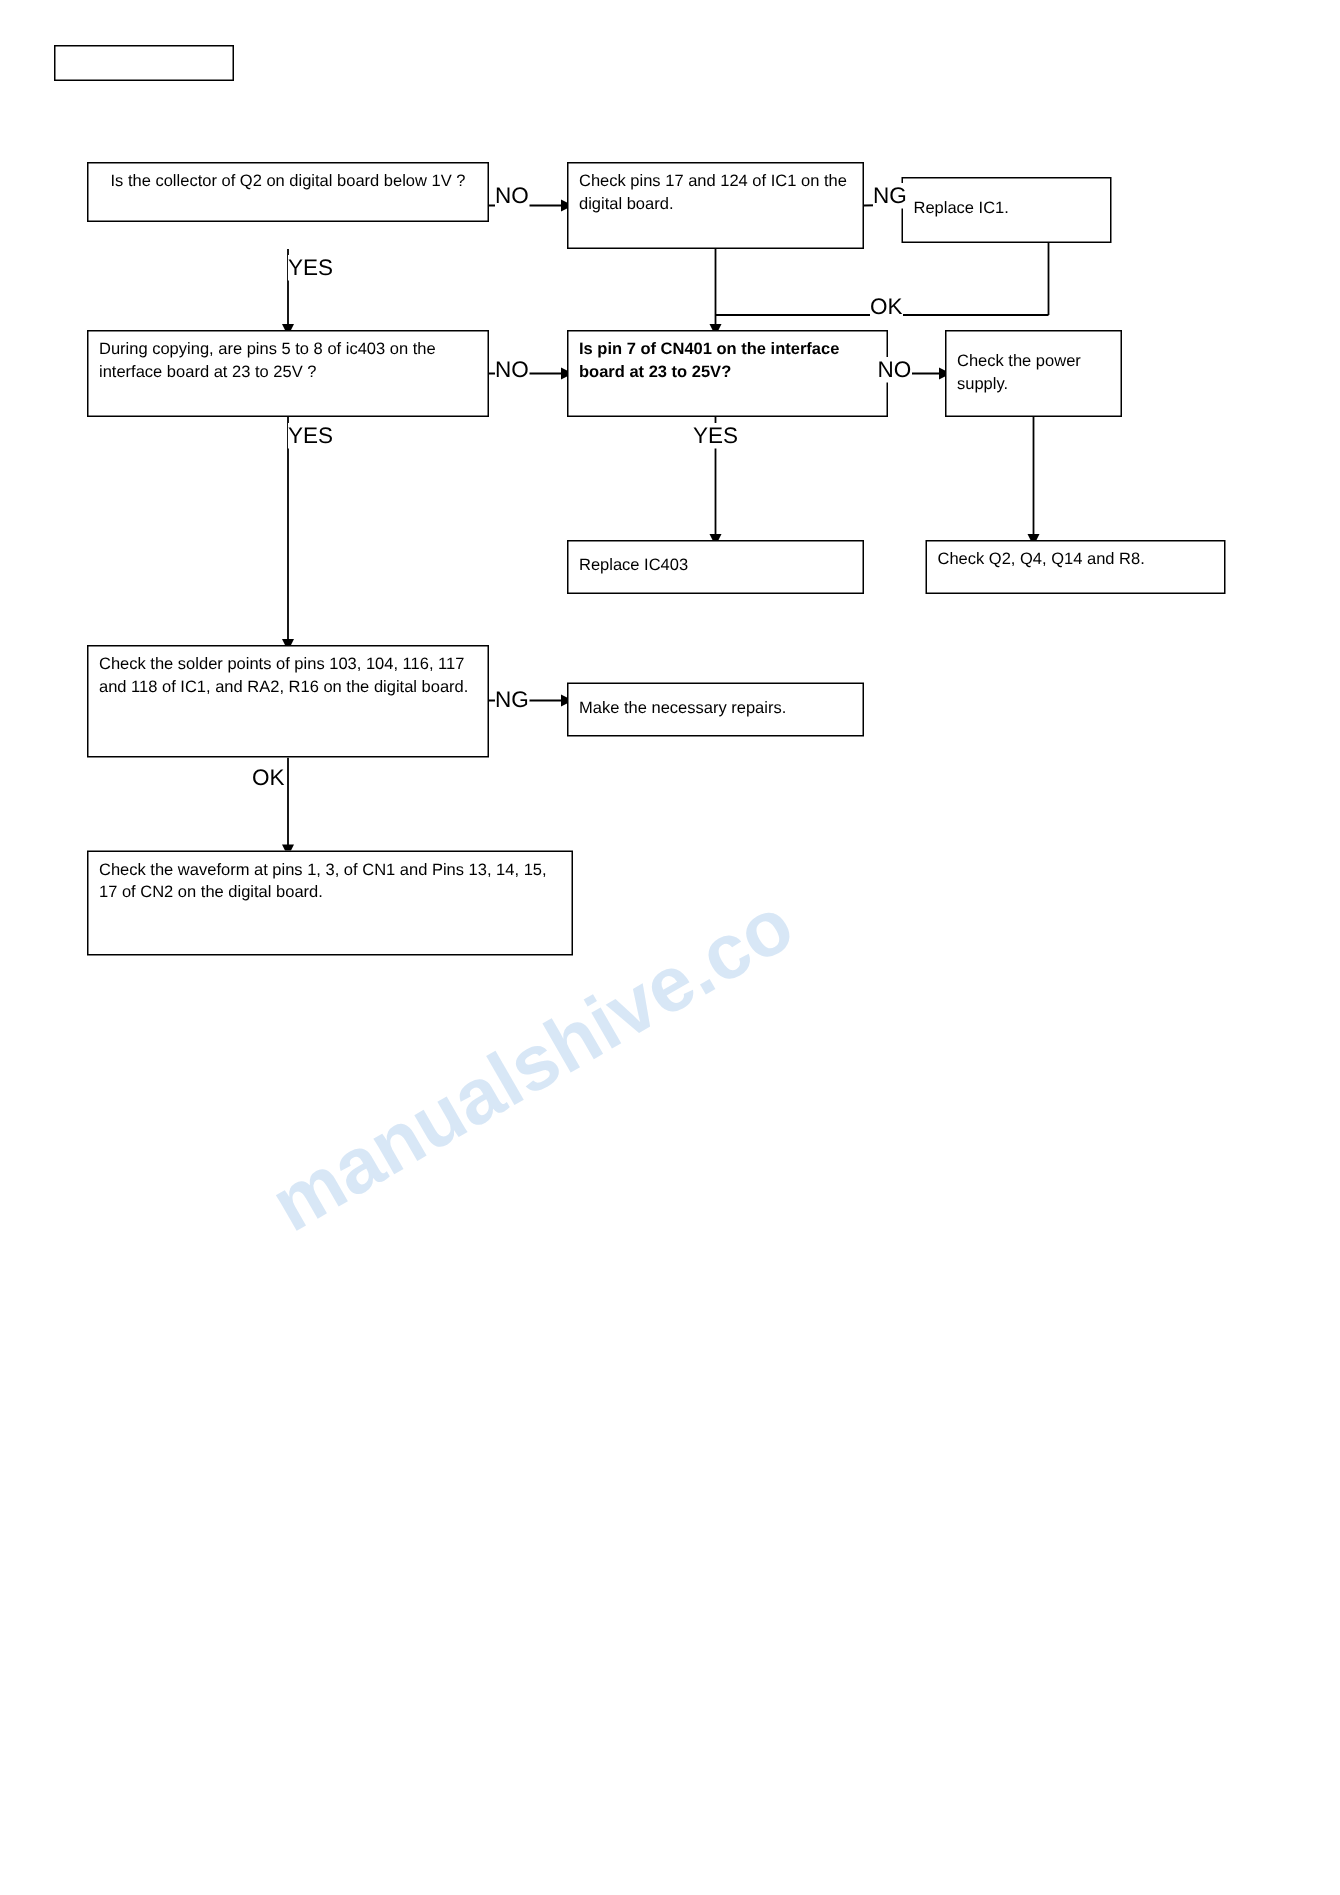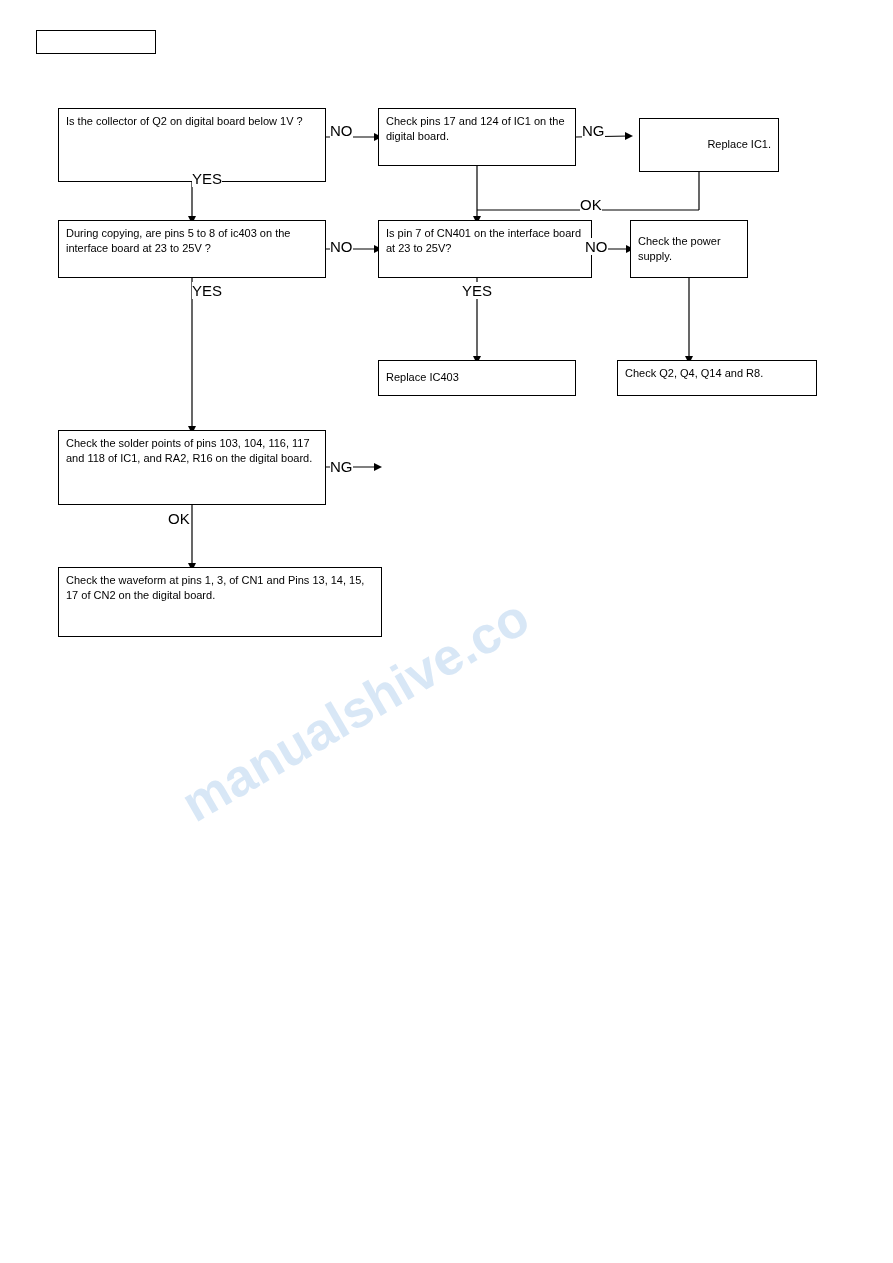--- a/index.html
+++ b/index.html
@@ -105,56 +105,59 @@
     <line x1="326" y1="467" x2="378" y2="467" stroke="#000" stroke-width="1.2"></line>
     <polygon points="374,463 382,467 374,471" fill="#000"></polygon>
 
     <line x1="192" y1="505" x2="192" y2="567" stroke="#000" stroke-width="1.2"></line>
     <polygon points="188,563 192,571 196,563" fill="#000"></polygon>
 
     <line x1="699" y1="154" x2="699" y2="210" stroke="#000" stroke-width="1.2"></line>
     <line x1="477" y1="210" x2="699" y2="210" stroke="#000" stroke-width="1.2"></line>
   </svg>
 
-  <div class="box" style="left:58px; top:108px; width:268px; height:74px;">
+  <div class="box" style="left:58px; top:108px; width:268px; height:40px;text-align:center;">
     <span>Is the collector of Q2 on digital board below 1V ?</span>
   </div>
 
   <div class="box" style="left:378px; top:108px; width:198px; height:58px;">
     <span>Check pins 17 and 124 of IC1 on the digital board.</span>
   </div>
 
-  <div class="box" style="left:639px; top:118px; width:140px; height:54px; display:flex; align-items:center;justify-content:flex-end;">
+  <div class="box" style="left:601px; top:118px; width:140px; height:44px; display:flex; align-items:center;">
     <span>Replace IC1.</span>
   </div>
 
   <div class="box" style="left:58px; top:220px; width:268px; height:58px;">
     <span>During copying, are pins 5 to 8 of ic403 on the interface board at 23 to 25V ?</span>
   </div>
 
-  <div class="box" style="left:378px; top:220px; width:214px; height:58px;">
+  <div class="box" style="left:378px; top:220px; width:214px; height:58px;font-weight:bold;">
     <span>Is pin 7 of CN401 on the interface board at 23 to 25V?</span>
   </div>
 
   <div class="box" style="left:630px; top:220px; width:118px; height:58px; display:flex; align-items:center;">
     <span>Check the power supply.</span>
   </div>
 
   <div class="box" style="left:378px; top:360px; width:198px; height:36px; display:flex; align-items:center;">
     <span>Replace IC403</span>
   </div>
 
   <div class="box" style="left:617px; top:360px; width:200px; height:36px; display:flex; align-items:flex-start;">
     <span>Check Q2, Q4, Q14 and R8.</span>
   </div>
 
   <div class="box" style="left:58px; top:430px; width:268px; height:75px;">
     <span>Check the solder points of pins 103, 104, 116, 117 and 118 of IC1, and RA2, R16 on the digital board.</span>
   </div>
 
+  <div class="box" style="left:378px; top:455px; width:198px; height:36px; display:flex; align-items:center;">
+    <span>Make the necessary repairs.</span>
+  </div>
 
   <div class="box" style="left:58px; top:567px; width:324px; height:70px;">
     <span>Check the waveform at pins 1, 3, of CN1 and Pins 13, 14, 15, 17 of CN2 on the digital board.</span>
   </div>
 
   <div class="label" style="left:330px; top:122px;">
     <span>NO</span>
   </div>
 
   <div class="label" style="left:582px; top:122px;">

